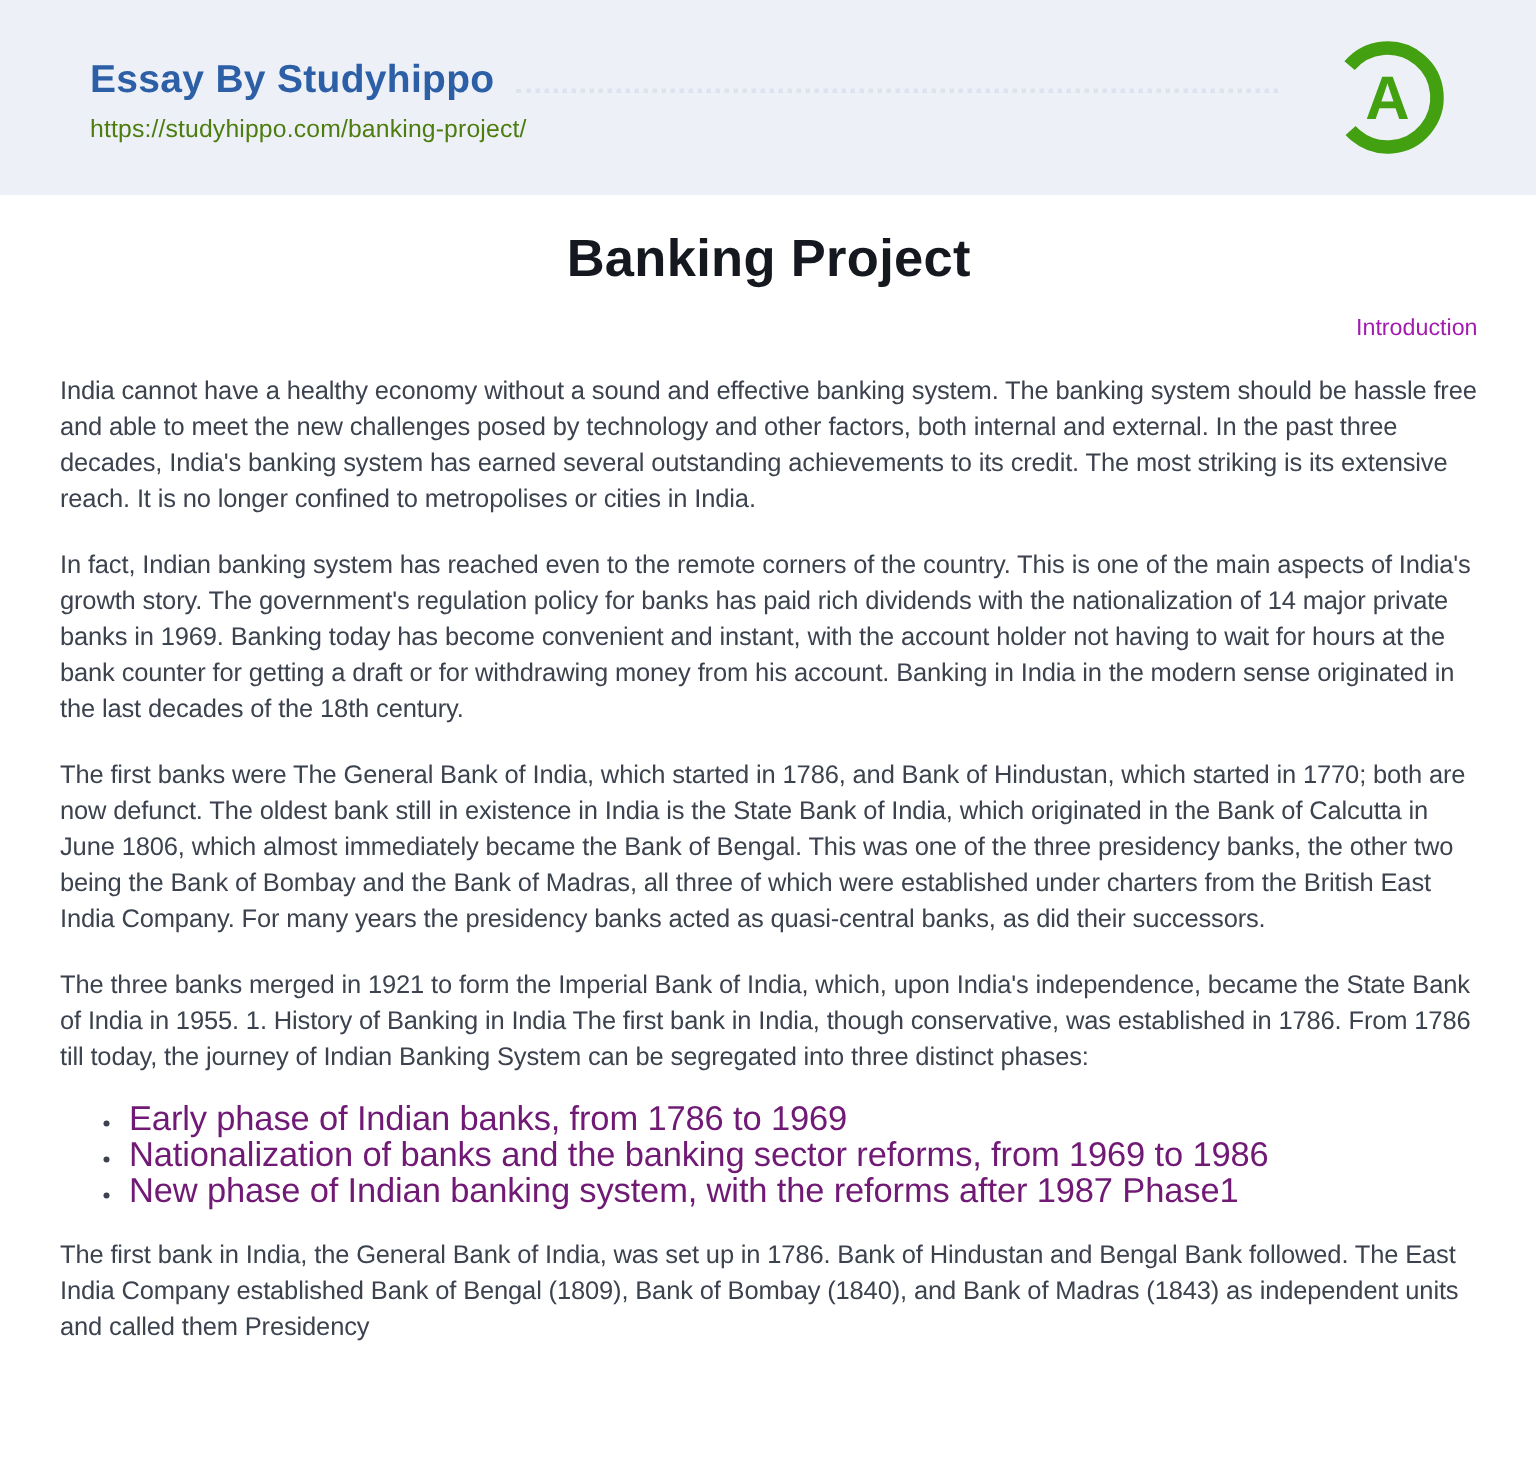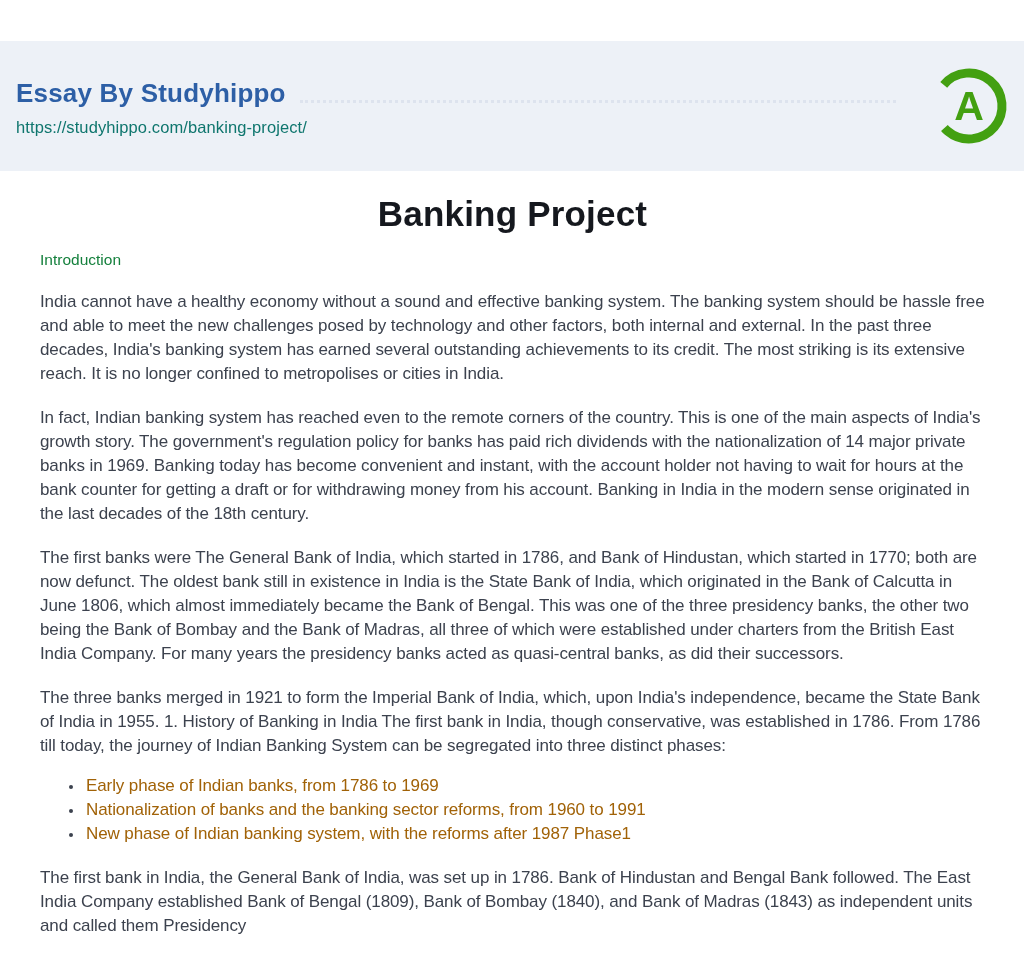--- a/index.html
+++ b/index.html
@@ -14,25 +14,24 @@
     background: #ffffff;
     overflow: hidden;
     box-sizing: border-box;
   }
 
   
   .header {
     background: #edf1f7;
     height: 130px;
     box-sizing: border-box;
-    padding: 0 16px;
+    padding: 0 60px;
     display: flex;
     align-items: center;
     justify-content: space-between;
-    margin-top: 41px;
   }
   .header-left {
     flex: 1;
     min-width: 0;
     padding-top: 2px;
   }
   .byline-row {
     display: flex;
     align-items: flex-end;
   }
@@ -48,21 +47,21 @@
     flex: 1;
     height: 0;
     border-bottom: 3px dotted #dde3ee;
     margin: 0 10px 5px 14px;
   }
   .page-url {
     display: inline-block;
     margin-top: 9px;
     font-size: 16.5px;
     line-height: 20px;
-    color: #0f766e;
+    color: #4d7c0f;
     text-decoration: none;
     letter-spacing: 0.1px;
   }
   .logo {
     width: 78px;
     height: 78px;
     flex: 0 0 78px;
     margin-left: 24px;
   }
 
@@ -76,41 +75,42 @@
     line-height: 42px;
     font-weight: 800;
     color: #15181e;
     letter-spacing: 0.2px;
     text-align: center;
   }
   .subtitle {
     margin-top: 15px;
     font-size: 15.5px;
     line-height: 19px;
-    color: #15803d;
+    color: #a21caf;
+    text-align: right;
   }
   .article p {
     margin: 20px 0 0 0;
     font-size: 17px;
     line-height: 24px;
     color: #3c424e;
     letter-spacing: -0.1px;
   }
   .article p.first {
     margin-top: 21px;
   }
   .phases-list {
     margin: 16px 0 0 0;
     padding: 0 0 0 44px;
     list-style: disc;
   }
   .phases-list li {
-    font-size: 17px;
+    font-size: 23px;
     line-height: 24px;
-    color: #a16207;
+    color: #701a75;
     letter-spacing: -0.1px;
     padding-left: 2px;
   }
   .phases-list li::marker {
     color: #3c424e;
     font-size: 13px;
   }
 </style>
 </head>
 <body>
@@ -140,20 +140,20 @@
     <p class="first">India cannot have a healthy economy without a sound and effective banking system. The banking system should be hassle free and able to meet the new challenges posed by technology and other factors, both internal and external. In the past three decades, India's banking system has earned several outstanding achievements to its credit. The most striking is its extensive reach. It is no longer confined to metropolises or cities in India.</p>
 
     <p>In fact, Indian banking system has reached even to the remote corners of the country. This is one of the main aspects of India's growth story. The government's regulation policy for banks has paid rich dividends with the nationalization of 14 major private banks in 1969. Banking today has become convenient and instant, with the account holder not having to wait for hours at the bank counter for getting a draft or for withdrawing money from his account. Banking in India in the modern sense originated in the last decades of the 18th century.</p>
 
     <p>The first banks were The General Bank of India, which started in 1786, and Bank of Hindustan, which started in 1770; both are now defunct. The oldest bank still in existence in India is the State Bank of India, which originated in the Bank of Calcutta in June 1806, which almost immediately became the Bank of Bengal. This was one of the three presidency banks, the other two being the Bank of Bombay and the Bank of Madras, all three of which were established under charters from the British East India Company. For many years the presidency banks acted as quasi-central banks, as did their successors.</p>
 
     <p>The three banks merged in 1921 to form the Imperial Bank of India, which, upon India's independence, became the State Bank of India in 1955. 1. History of Banking in India The first bank in India, though conservative, was established in 1786. From 1786 till today, the journey of Indian Banking System can be segregated into three distinct phases:</p>
 
     <ul class="phases-list">
       <li>Early phase of Indian banks, from 1786 to 1969</li>
-      <li>Nationalization of banks and the banking sector reforms, from 1960 to 1991</li>
+      <li>Nationalization of banks and the banking sector reforms, from 1969 to 1986</li>
       <li>New phase of Indian banking system, with the reforms after 1987 Phase1</li>
     </ul>
 
     <p>The first bank in India, the General Bank of India, was set up in 1786. Bank of Hindustan and Bengal Bank followed. The East India Company established Bank of Bengal (1809), Bank of Bombay (1840), and Bank of Madras (1843) as independent units and called them Presidency</p>
   </div>
 
 </div>
 
 </body></html>

